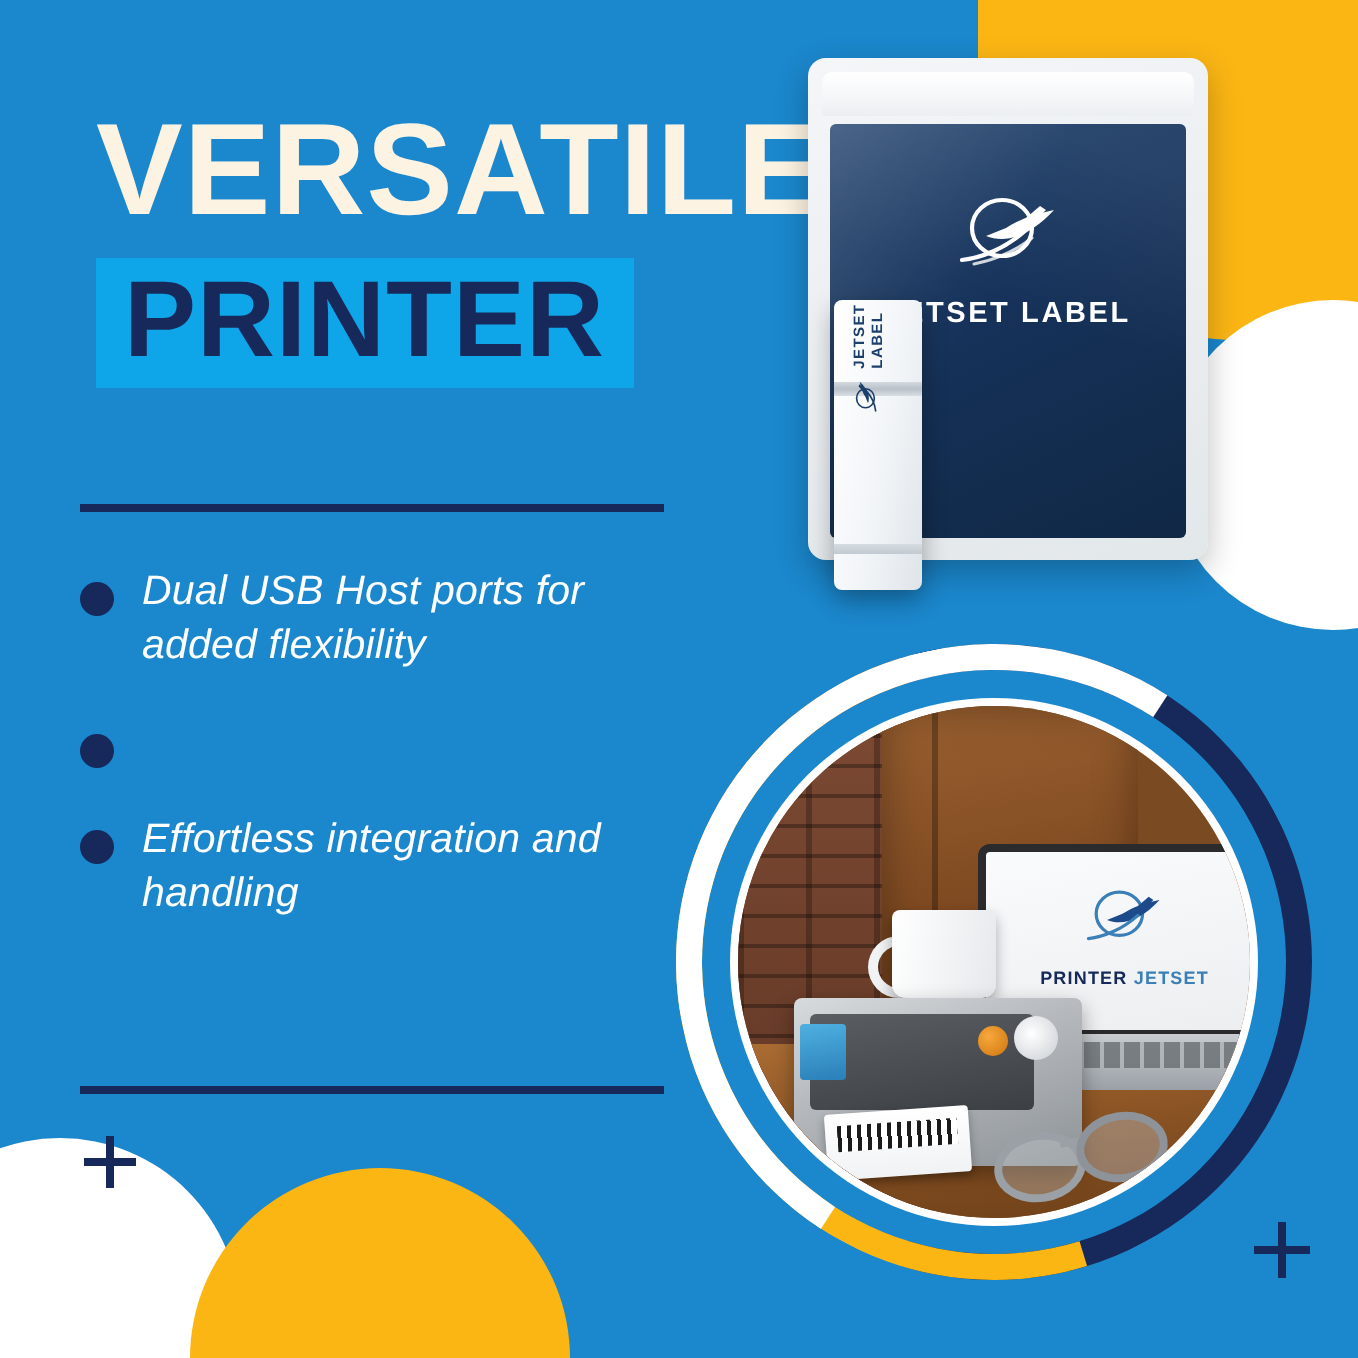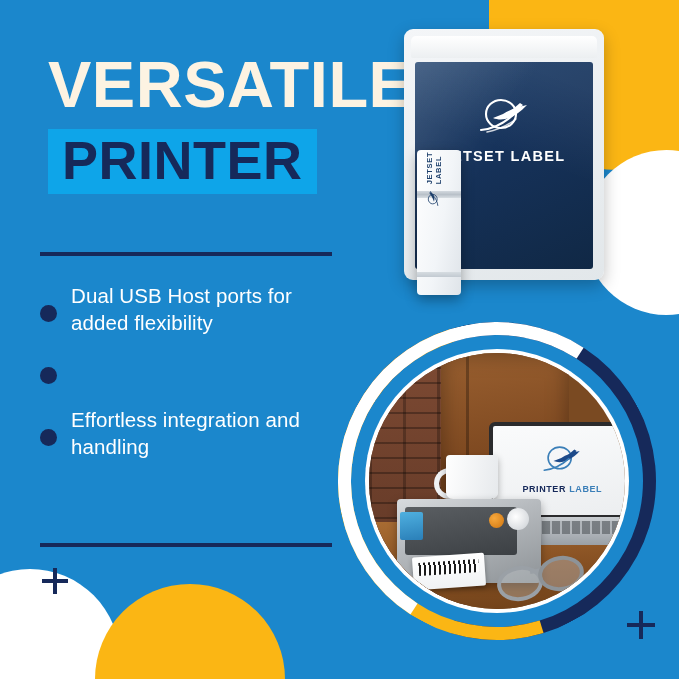--- a/index.html
+++ b/index.html
@@ -80,21 +80,21 @@
     position:absolute;left:40px;width:292px;height:4px;
     background:#16295a;
   }
   #divider-top{top:252px;}
   #divider-bottom{top:543px;}
 
   #feature-list{
     position:absolute;left:40px;top:282px;width:300px;
   }
   .feature-item{
-    display:flex;align-items:center;margin-bottom:22px;
+    display:flex;align-items:flex-start;margin-bottom:22px;font-style:italic;
   }
   .feature-bullet{
     flex:0 0 auto;
     width:17px;height:17px;border-radius:50%;
     background:#16295a;
     margin-top:9px;margin-right:14px;
   }
   .feature-text{
     font-size:20.5px;color:#ffffff;line-height:1.32;
     letter-spacing:0.1px;
@@ -415,21 +415,21 @@
       <div class="scene" id="scene-laptop-screen">
         <div id="laptop-logo-wrap">
           <svg width="48" height="34" viewBox="0 0 62 44">
             <ellipse cx="28" cy="18" rx="15" ry="14" fill="none" stroke="#3b7fb8" stroke-width="2.1"></ellipse>
             <path d="M20 22 C30 26 42 22 54 9 C44 11 36 14 30 18 Z" fill="#1d4a8a"></path>
             <path d="M33 19 L47 7 L50 9 L36 22 Z" fill="#1d4a8a"></path>
             <path d="M8 34 C18 33 30 28 40 19" fill="none" stroke="#3b7fb8" stroke-width="2.1" stroke-linecap="round"></path>
           </svg>
           <div id="laptop-brand-text">
             <span class="brand-jetset">PRINTER</span>
-            <span class="brand-label">LABEL</span>
+            <span class="brand-label">JETSET</span>
           </div>
         </div>
       </div>
       <div class="scene" id="scene-laptop-base"></div>
       <div class="scene" id="scene-keyboard"></div>
 
       <div class="scene" id="scene-mug-handle"></div>
       <div class="scene" id="scene-mug"></div>
 
       <div class="scene" id="scene-printer-body"></div>

